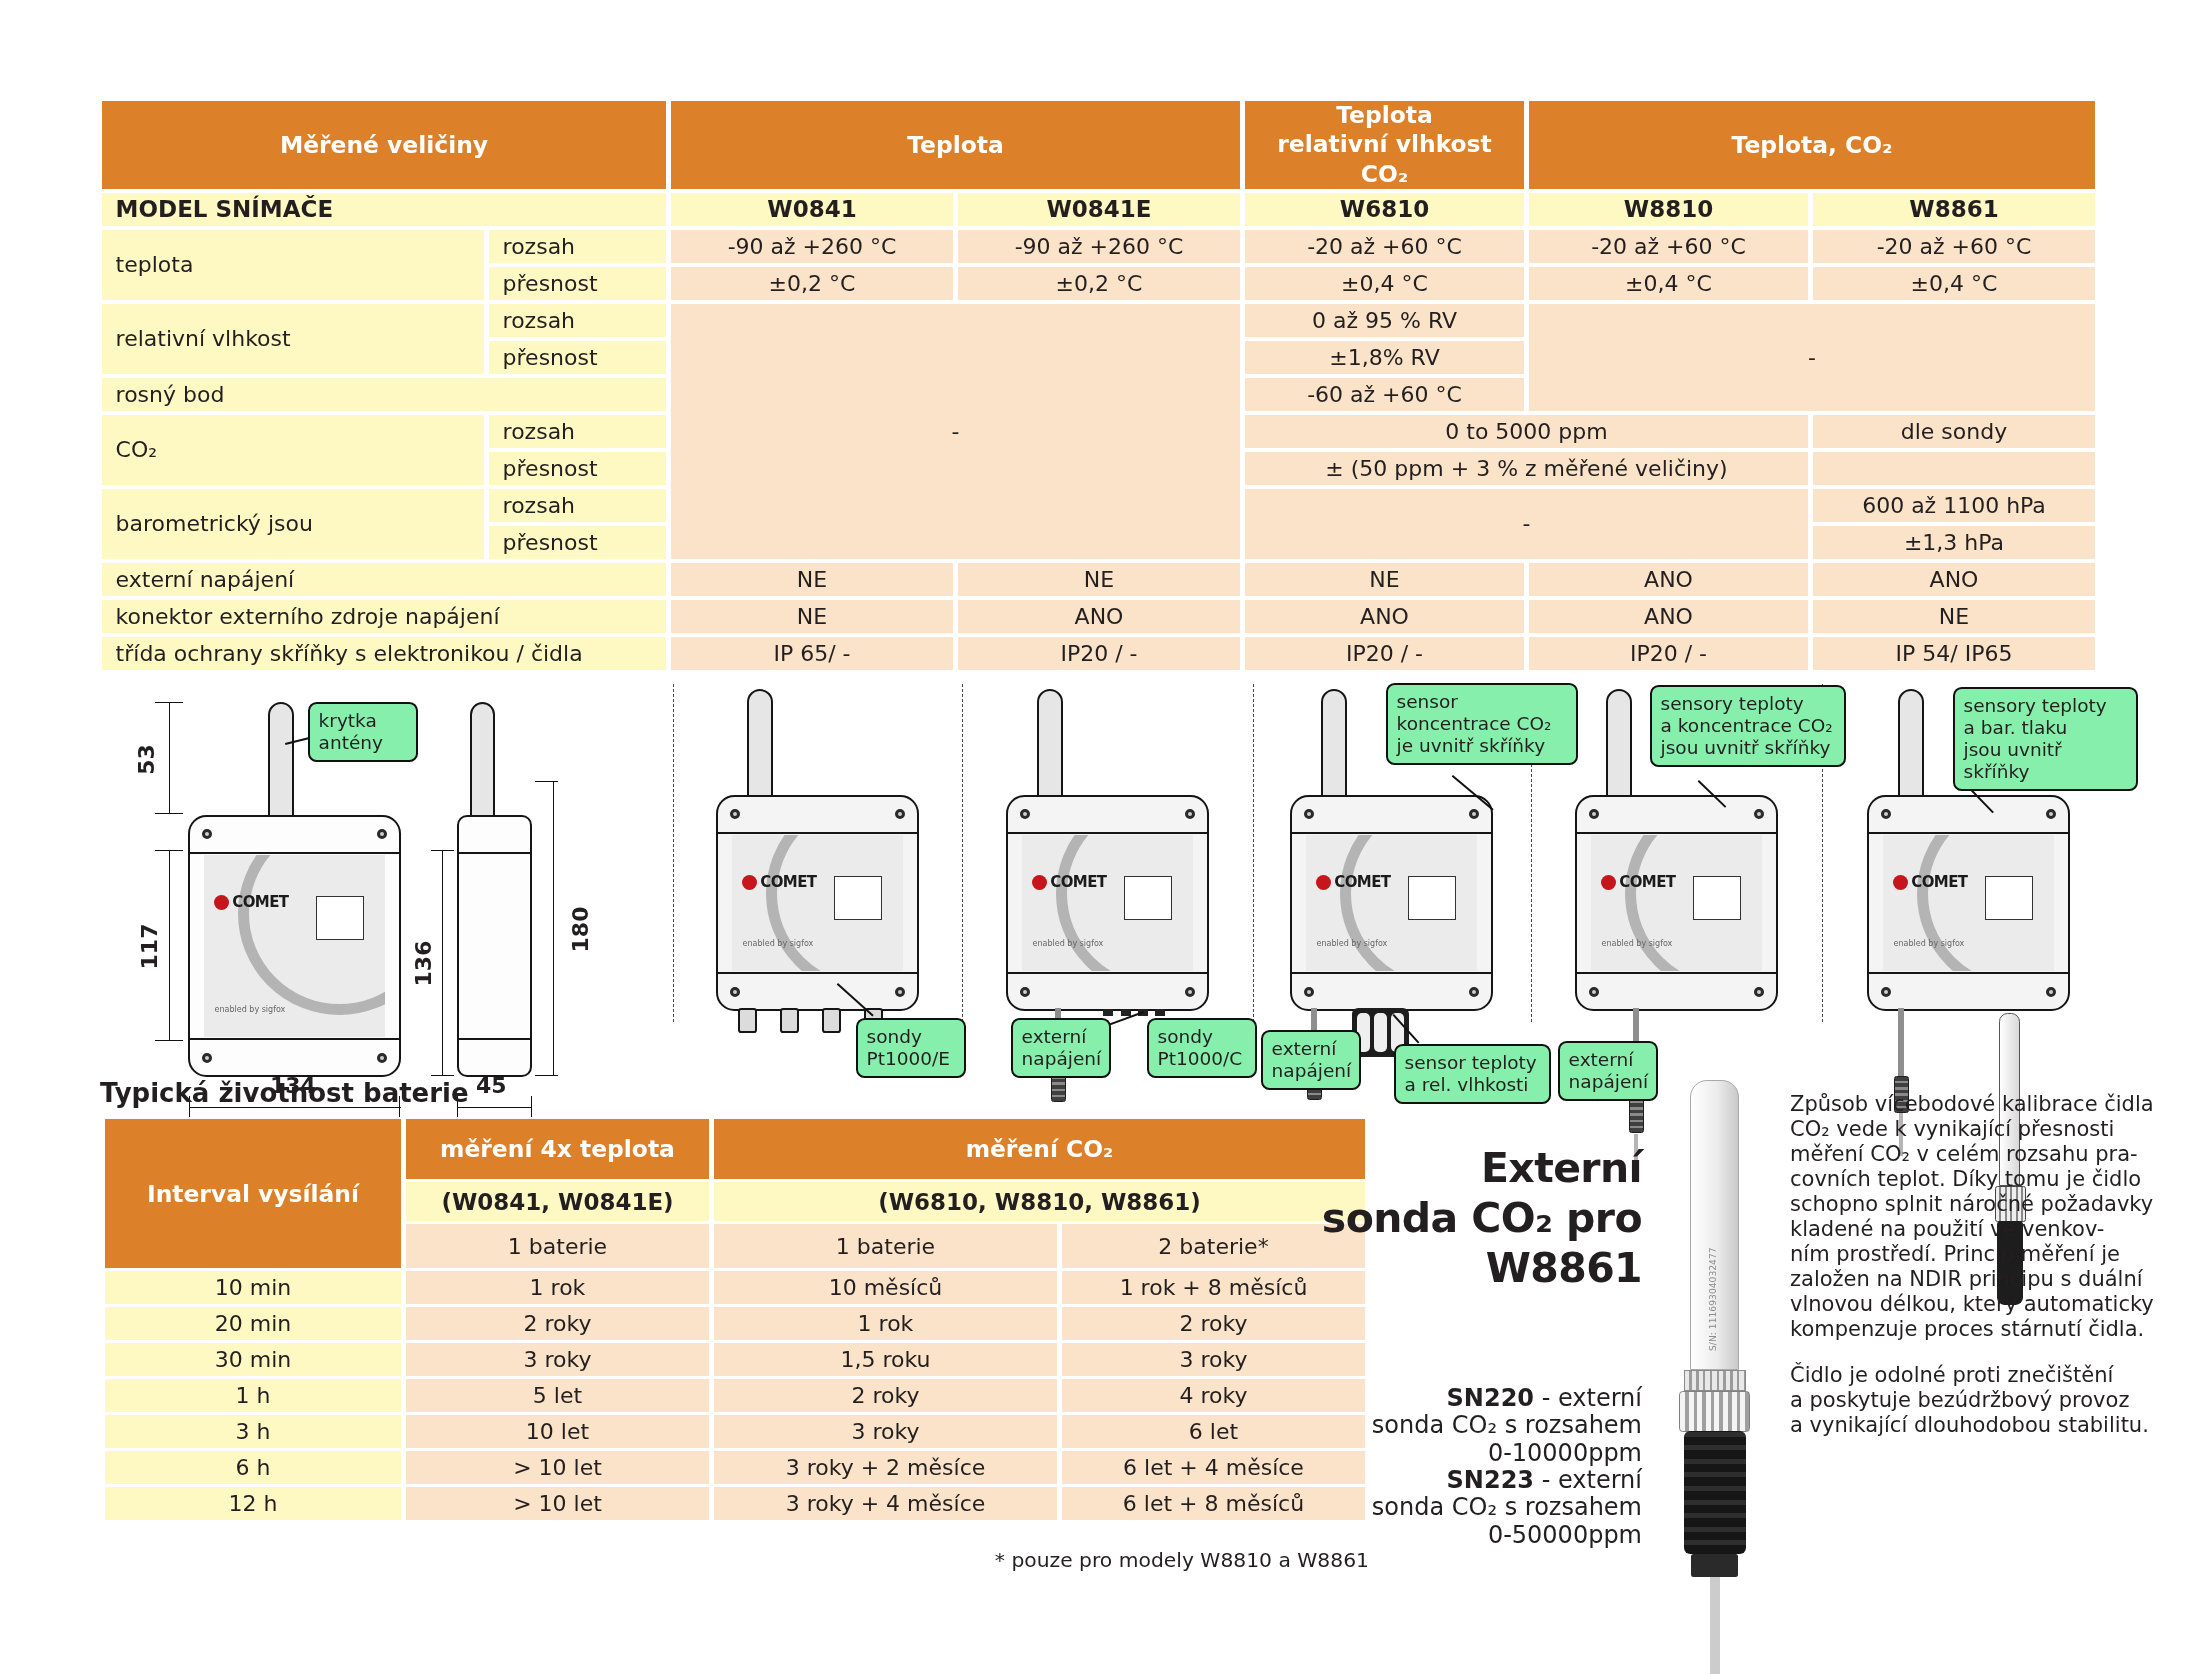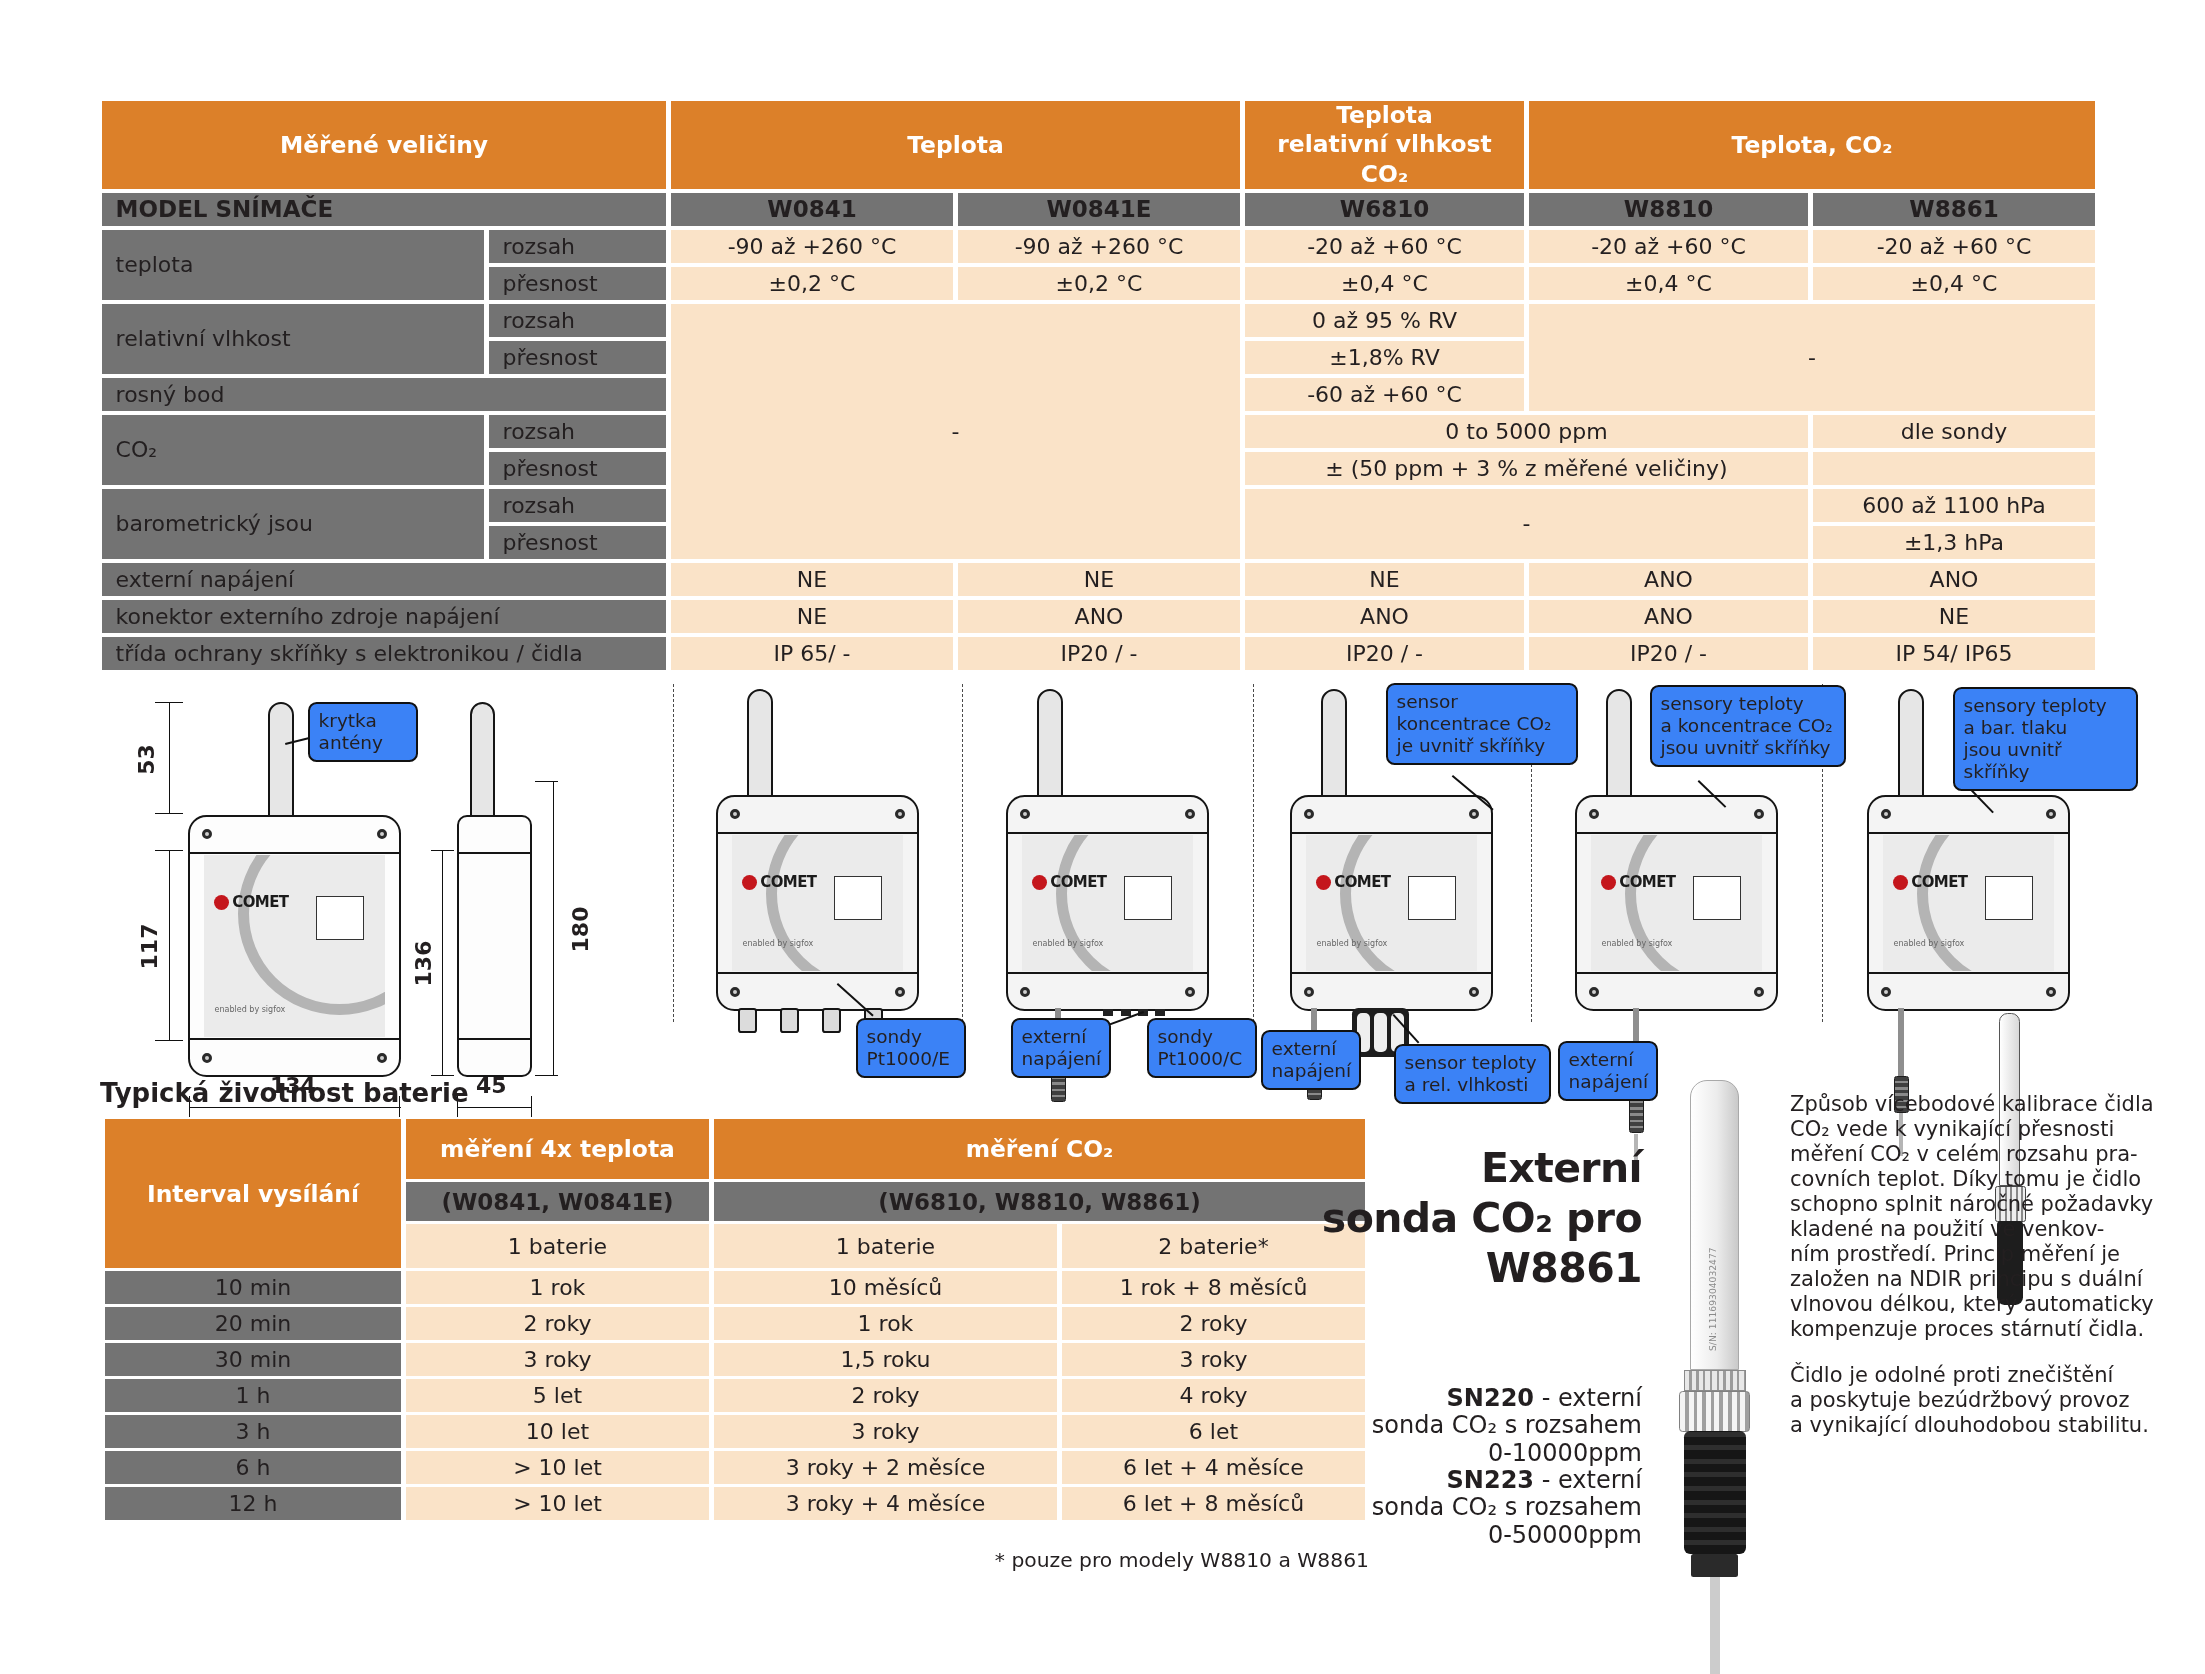--- a/index.html
+++ b/index.html
@@ -8,21 +8,21 @@
   .page { position:relative; width:2205px; height:1674px; background:#ffffff; overflow:hidden; }
 
   
   table { border-collapse:separate; table-layout:fixed; position:absolute; }
   td { vertical-align:middle; text-align:center; font-size:22px; overflow:hidden; }
   .spec { left:97px; top:97px; border-spacing:5px 4.3px; }
   .spec tr { height:33px; }
   .spec tr.rh1 { height:79px; }
   .bat { left:100px; top:1116px; border-spacing:5px 3.7px; }
   .org  { background:#dc8029; color:#ffffff; font-weight:bold; font-size:23.4px; }
-  .tan  { background:#737373;margin-top:7px; }
+  .tan  { background:#fef9c3;margin-top:7px; }
   .pch  { background:#fae3c8; }
   .left { text-align:left; padding-left:13.6px; }
   .bold { font-weight:bold; font-size:23px; }
   .pre  { white-space:pre-line; line-height:1.25; }
 
   
   .vsep { position:absolute; width:0; border-left:1.8px dashed #4a4a4a; top:684px; height:338px; }
   .device { position:absolute; top:689px; width:203px; height:622px; }
   .ant { position:absolute; left:31px; top:0; width:26px; height:117px; background:#e6e6e6; border:2.5px solid #151515; border-radius:13.6px 13.6px 3.7px 3.7px; }
   .dbody { position:absolute; left:0; top:106px; width:203px; height:216px; background:#f4f4f4; border:2.5px solid #151515; border-radius:18.5px; overflow:hidden; }
@@ -32,21 +32,21 @@
   .screw { position:absolute; width:10px; height:10px; border-radius:50%; background:#cfcfcf; border:3.1px solid #2a2a2a; }
   .screw.tl { left:12.3px; top:12.3px; } .screw.tr { right:12.3px; top:12.3px; }
   .screw.bl { left:12.3px; bottom:12.3px; } .screw.br { right:12.3px; bottom:12.3px; }
   .panel { position:absolute; left:13.6px; right:13.6px; top:38px; bottom:38px; background:#ebebeb; overflow:hidden; }
   .sw { position:absolute; left:34px; top:-43px; width:203px; height:203px; border:11px solid #b4b4b4; border-radius:50%; }
   .dlogo { position:absolute; left:10px; top:38px; display:flex; align-items:center; gap:3.7px; }
   .dot { width:15px; height:15px; border-radius:50%; background:#c4161c; display:inline-block; }
   .logo-t { font-size:15px; font-weight:bold; letter-spacing:-0.6px; color:#1b1b1b; }
   .enb { position:absolute; left:11px; bottom:23px; font-size:8px; color:#666; }
   .disp { position:absolute; right:21px; top:41px; width:48px; height:44px; background:#ffffff; border:1.8px solid #333; }
-  .callout { position:absolute; background:#3b82f6; border:2.5px solid #111; border-radius:8.6px; padding:6.2px 8.6px; font-size:18.5px; line-height:1.18; white-space:pre-line; z-index:6; }
+  .callout { position:absolute; background:#86efac; border:2.5px solid #111; border-radius:8.6px; padding:6.2px 8.6px; font-size:18.5px; line-height:1.18; white-space:pre-line; z-index:6; }
   .ln { position:absolute; height:1.8px; background:#111; transform-origin:0 0; z-index:5; }
   
   .stub { position:absolute; top:319px; width:18.5px; height:25px; background:#dcdcdc; border:2.5px solid #151515; border-radius:3.1px; }
   .cable { position:absolute; width:6.2px; background:#8f8f8f; }
   .mini-plug { position:absolute; width:15px; background:repeating-linear-gradient(0deg,#3f3f3f 0 3.7px,#8a8a8a 3.7px 6.2px); border:1.8px solid #1d1d1d; border-radius:2.5px; }
   .wire { position:absolute; width:3.7px; background:#b5b5b5; }
   .slot { position:absolute; top:320px; width:10px; height:7.4px; background:#222; }
   .vents { position:absolute; top:319px; width:57px; height:49px; background:#1d1d1d; border-radius:6.2px; display:flex; gap:4.3px; padding:5px; }
   .vents i { flex:1; background:#efefef; border-radius:5px; }
   

